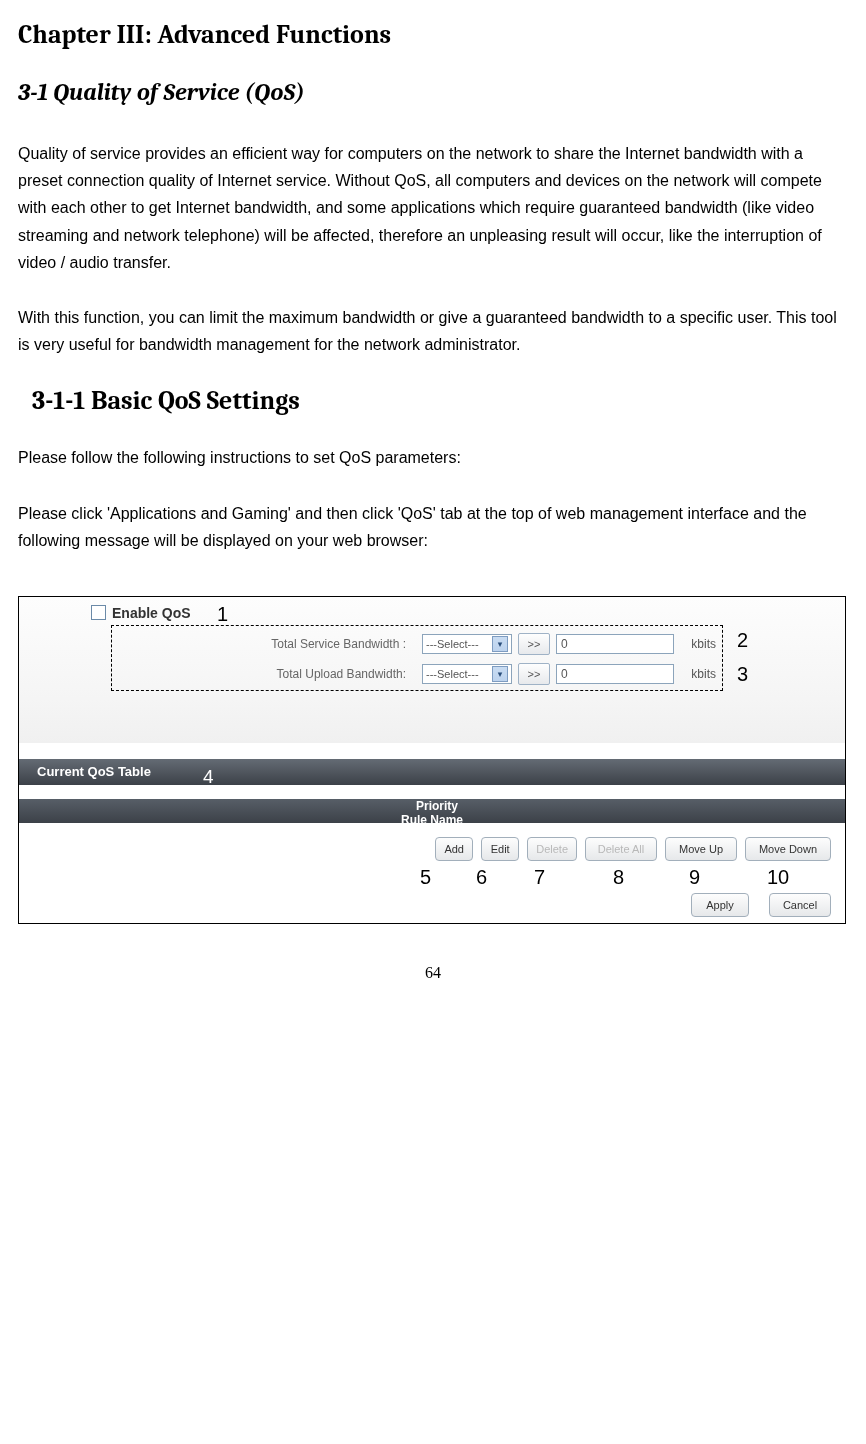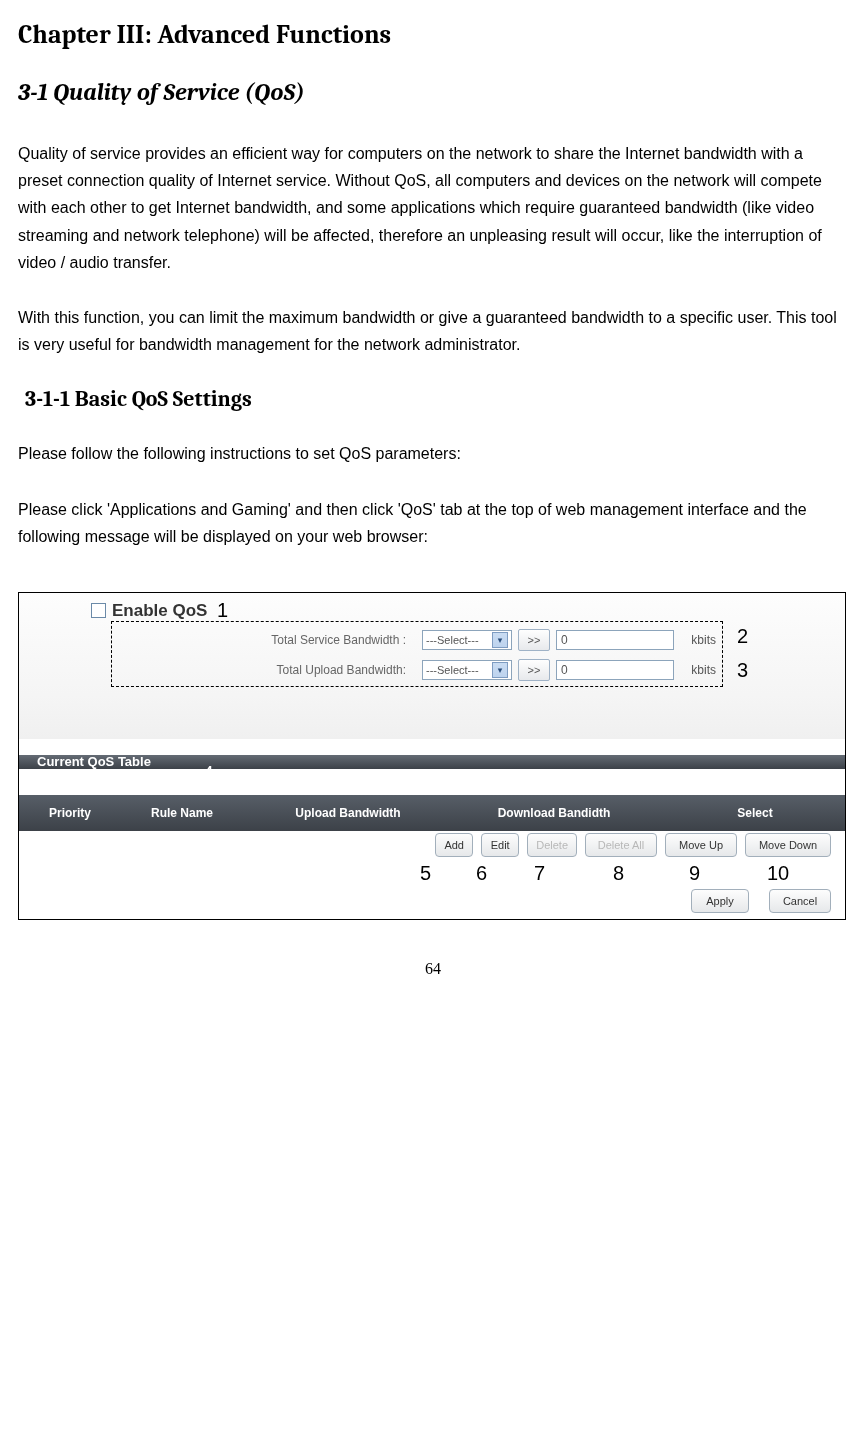--- a/index.html
+++ b/index.html
@@ -20,22 +20,22 @@
   .section-title {
     font-family: Cambria, Georgia, serif;
     font-weight: bold;
     font-style: italic;
     font-size: 24px;
     margin: 0 0 34px 0;
   }
   .subsection-title {
     font-family: Cambria, Georgia, serif;
     font-weight: bold;
-    font-size: 22px;
-    margin: 20px 0 28px 7px;
+    font-size: 26px;
+    margin: 20px 0 28px 14px;
   }
   .body-text {
     font-size: 16px;
     line-height: 1.7;
     margin: 0 0 28px 0;
   }
   
   .shot {
     border: 1px solid #000;
     width: 828px;
@@ -49,21 +49,21 @@
   .shot-top {
     position: absolute;
     left: 0; right: 0; top: 0; height: 146px;
     background: linear-gradient(#fdfdfd,#f5f5f5 70%,#f0f0f0);
   }
   
   .enable-row {
     position: absolute;
     left: 72px; top: 8px;
     display: flex; align-items: center; gap: 6px;
-    font-size: 17px; font-weight: bold; color: #333;
+    font-size: 14px; font-weight: bold; color: #333;
   }
   .chk {
     width: 13px; height: 13px;
     border: 1px solid #6b8aa8;
     background: #fff;
   }
   
   .dashed {
     position: absolute;
     left: 92px; top: 28px;
@@ -131,35 +131,35 @@
     font-family: Arial, sans-serif;
     color:#000;
   }
   .cn.n1 { left: 198px; top: 6px; }
   .cn.n2 { left: 718px; top: 32px; }
   .cn.n3 { left: 718px; top: 66px; }
   .cn.n4 { left: 184px; top: 169px; color:#fff; font-size:19px; }
   
   .darkbar {
     position: absolute;
-    left: 0; right: 0; top: 162px; height: 14px;
+    left: 0; right: 0; top: 162px; height: 26px;
     background: linear-gradient(#646b74,#3c4148);
     color:#fff;
     font-size:13px; font-weight:bold;
     display:flex; align-items:center;
     padding-left: 18px;
   }
   
   .hdrow {
     position: absolute;
-    left: 0; right: 0; top: 202px; height: 36px;
+    left: 0; right: 0; top: 202px; height: 24px;
     background: linear-gradient(#575e67,#3c4148);
     color:#fff;
     font-size:12px; font-weight:bold;
-    display:flex; align-items:center;
+    display:flex; align-items:center;flex-direction:column;
   }
   .hdrow > div { text-align:center; }
   .hc1 { width: 82px; padding-left:10px; text-align:left; }
   .hc2 { width: 142px; }
   .hc3 { width: 190px; }
   .hc4 { width: 222px; }
   .hc5 { flex:1; }
   
   .btnrow {
     position: absolute;

